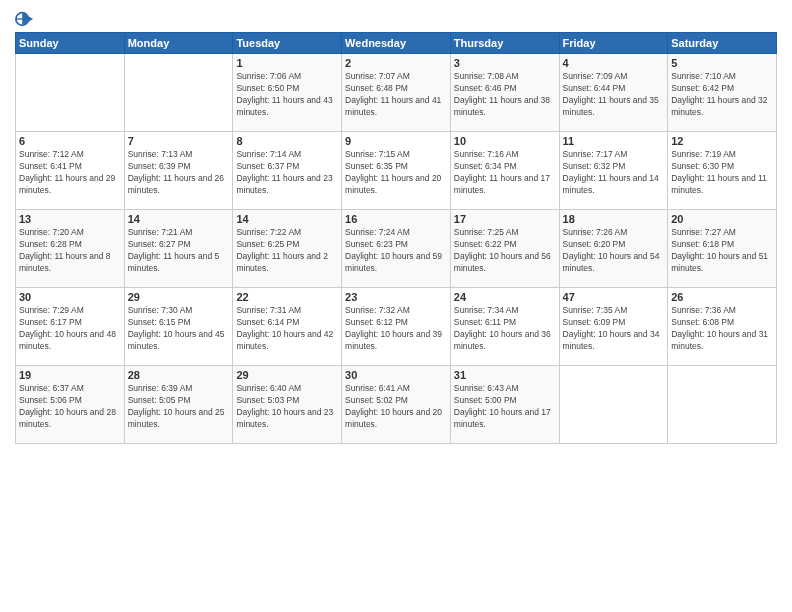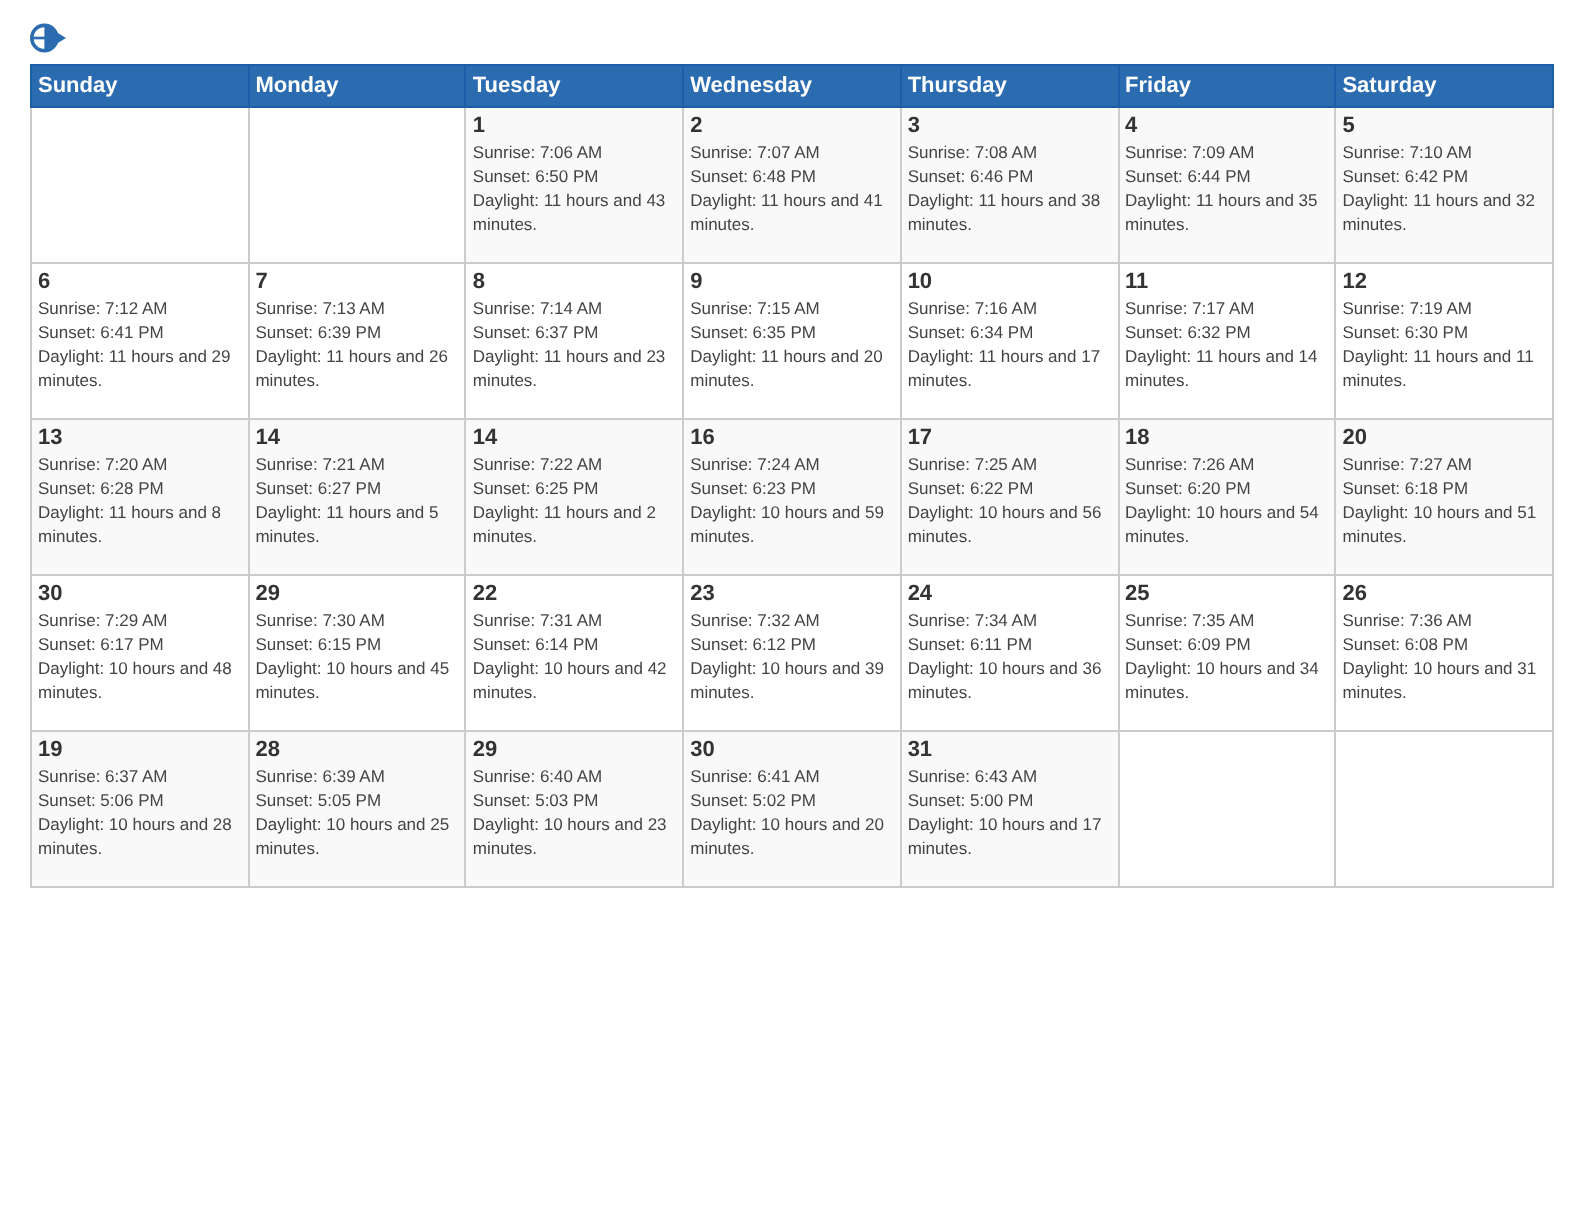--- a/index.html
+++ b/index.html
@@ -228,21 +228,21 @@
           </td>
           <td>
             <span class="day-number">23</span>
             <div class="day-detail">Sunrise: 7:32 AM<br>Sunset: 6:12 PM<br>Daylight: 10 hours and 39 minutes.</div>
           </td>
           <td>
             <span class="day-number">24</span>
             <div class="day-detail">Sunrise: 7:34 AM<br>Sunset: 6:11 PM<br>Daylight: 10 hours and 36 minutes.</div>
           </td>
           <td>
-            <span class="day-number">25</span>
+            <span class="day-number">47</span>
             <div class="day-detail">Sunrise: 7:35 AM<br>Sunset: 6:09 PM<br>Daylight: 10 hours and 34 minutes.</div>
           </td>
           <td>
             <span class="day-number">26</span>
             <div class="day-detail">Sunrise: 7:36 AM<br>Sunset: 6:08 PM<br>Daylight: 10 hours and 31 minutes.</div>
           </td>
         </tr>
         <tr>
           <td>
             <span class="day-number">19</span>

